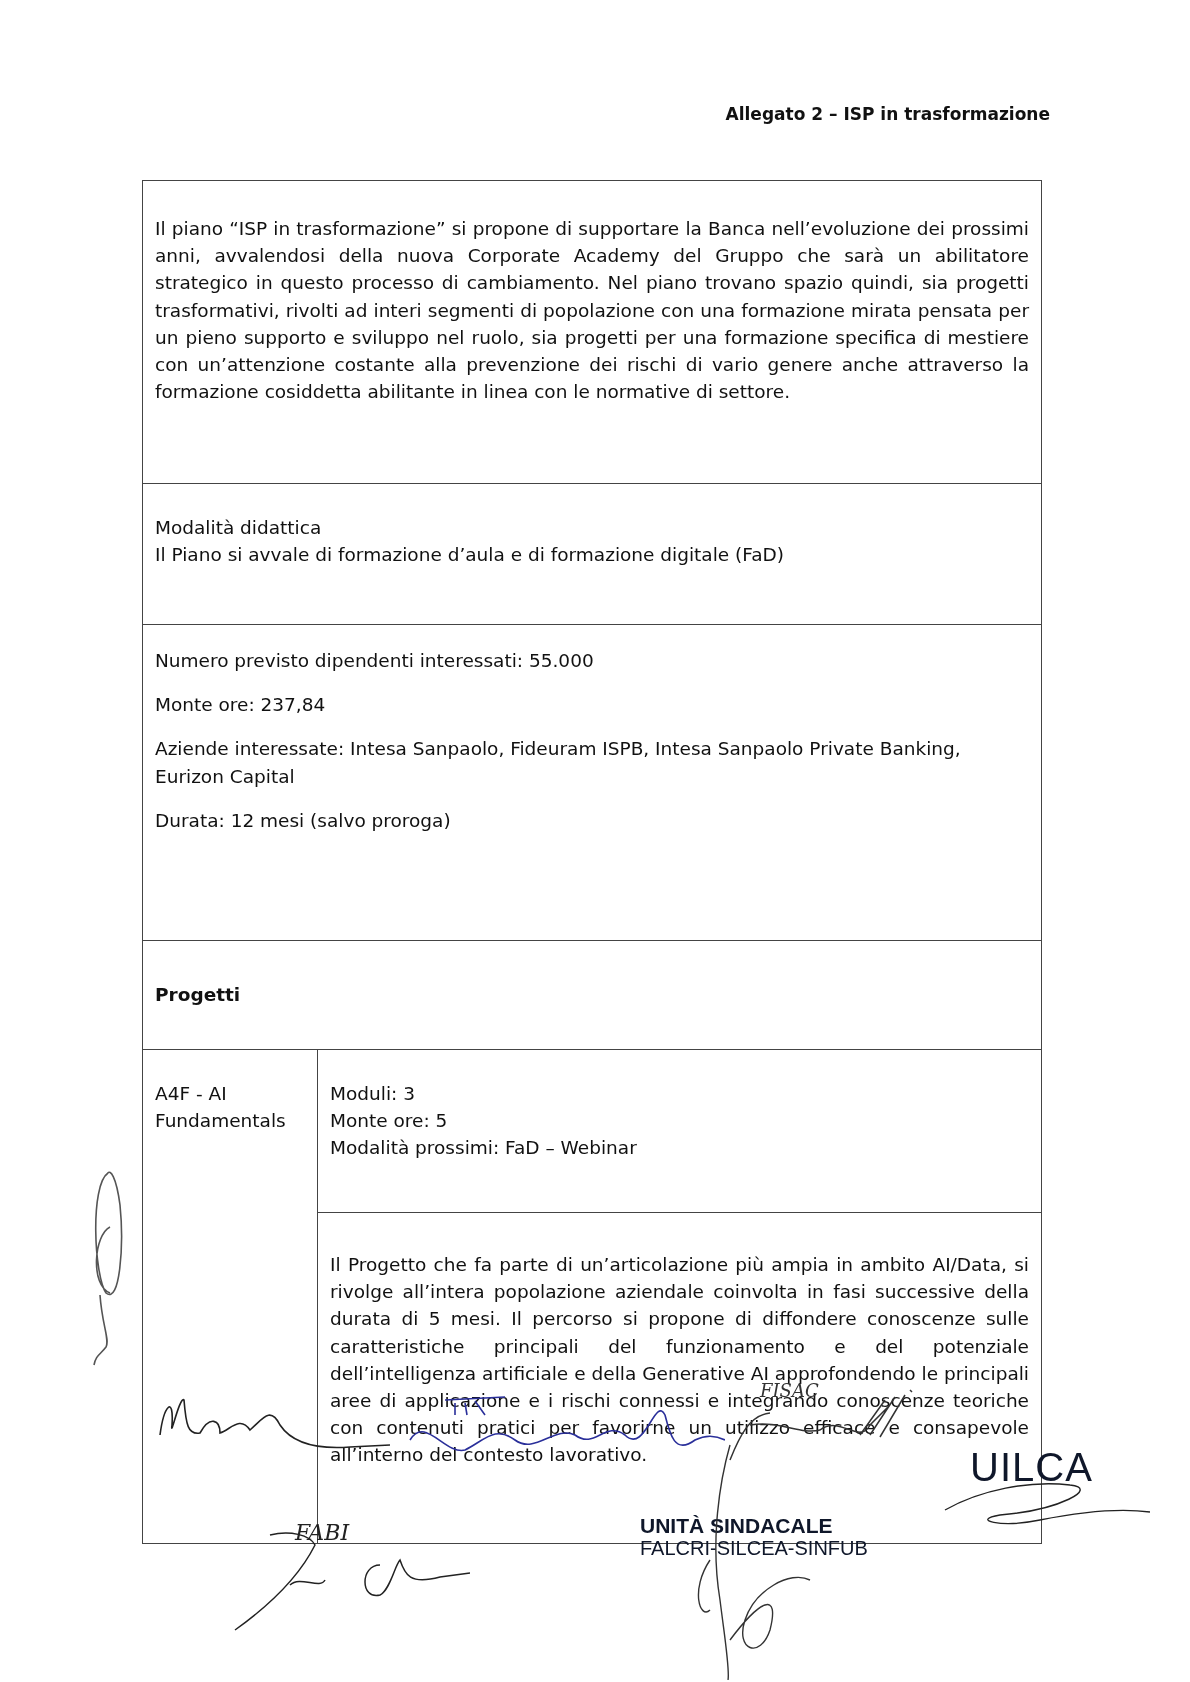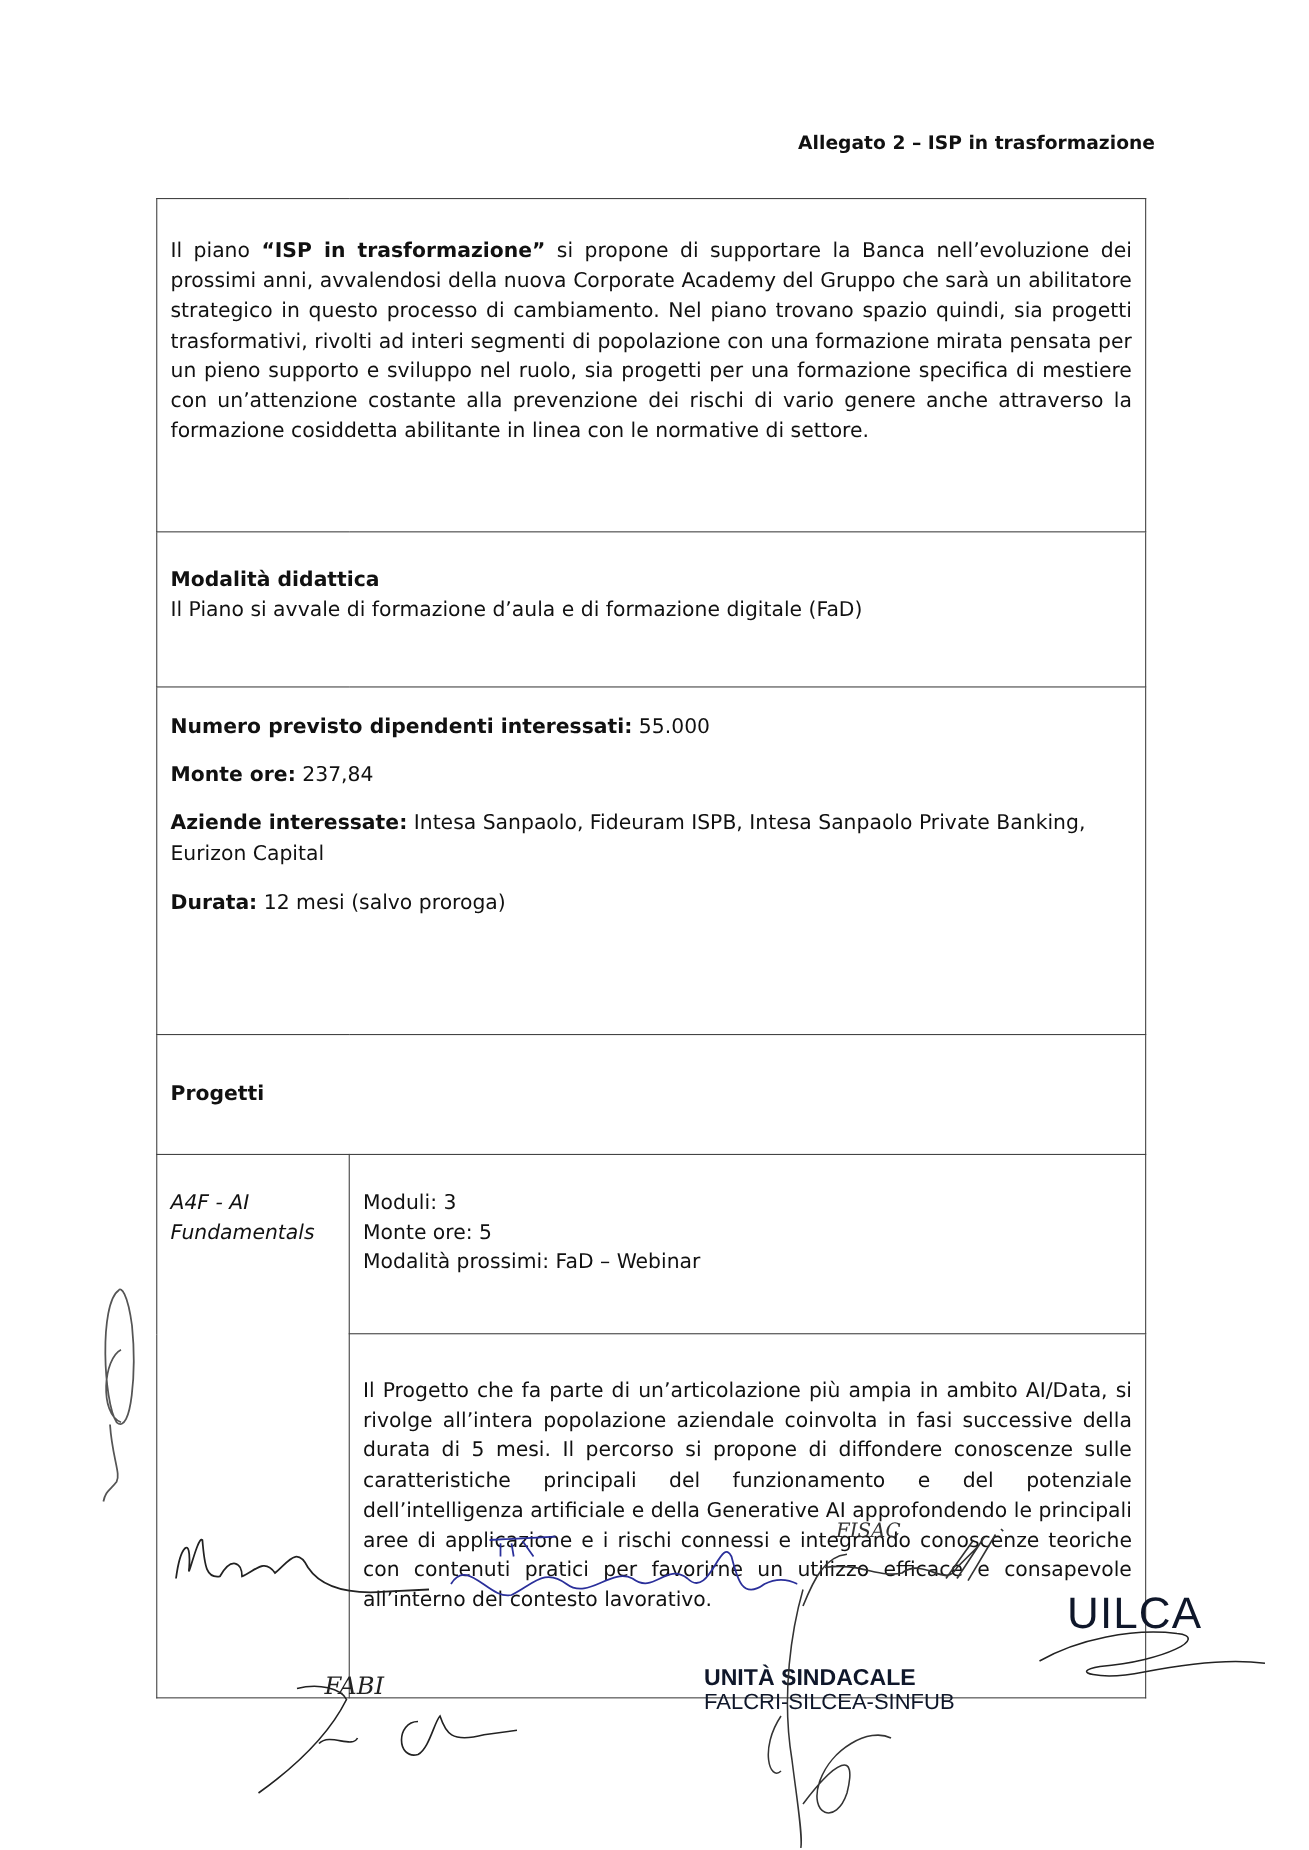--- a/index.html
+++ b/index.html
@@ -1,32 +1,32 @@
 <!DOCTYPE html>
 <html><head>
   <meta charset="utf-8">
   <style>
     html, body { margin: 0; padding: 0; background: #ffffff; }
     body { width: 1190px; height: 1682px; position: relative; overflow: hidden;
            font-family: "DejaVu Sans", sans-serif; color: #111; }
-    .header { position: absolute; top: 104px; right: 140px; font-weight: bold; font-size: 17px; margin-top: 16px; }
+    .header { position: absolute; top: 104px; right: 140px; font-weight: bold; font-size: 17px; }
     table.main { position: absolute; left: 142px; top: 180px; width: 900px; border-collapse: collapse;
                  font-size: 18.5px; line-height: 1.47; }
     table.main td { border: 1.3px solid #444; vertical-align: top; padding: 0 12px; }
     .intro { height: 268px; padding-top: 34px !important; text-align: justify; }
     .intro p { margin: 0; }
     .mod { height: 110px; padding-top: 30px !important; }
     .info { height: 293px; padding-top: 22px !important; }
     .info p { margin: 0 0 17px 0; }
     .prog-head { height: 108px; text-align: left; font-weight: bold; vertical-align: middle !important; }
-    .proj-name { width: 150px; padding-top: 30px !important; font-style: italic; }
+    .proj-name { width: 150px; padding-top: 30px !important; }
     .proj-meta { height: 132px; padding-top: 30px !important; }
     .proj-desc { height: 292px; padding-top: 38px !important; text-align: justify; }
     .proj-desc p { margin: 0; }
-    b { font-weight: bold; }
+    b { font-weight: normal; }
     .sig { position: absolute; }
     .stamp { position: absolute; font-family: "Liberation Sans", sans-serif; font-weight: bold; color: #0f172a; }
   </style>
 </head>
 <body>
 
 <div class="header">Allegato 2 – ISP in trasformazione</div>
 
 <table class="main">
   <tbody>

